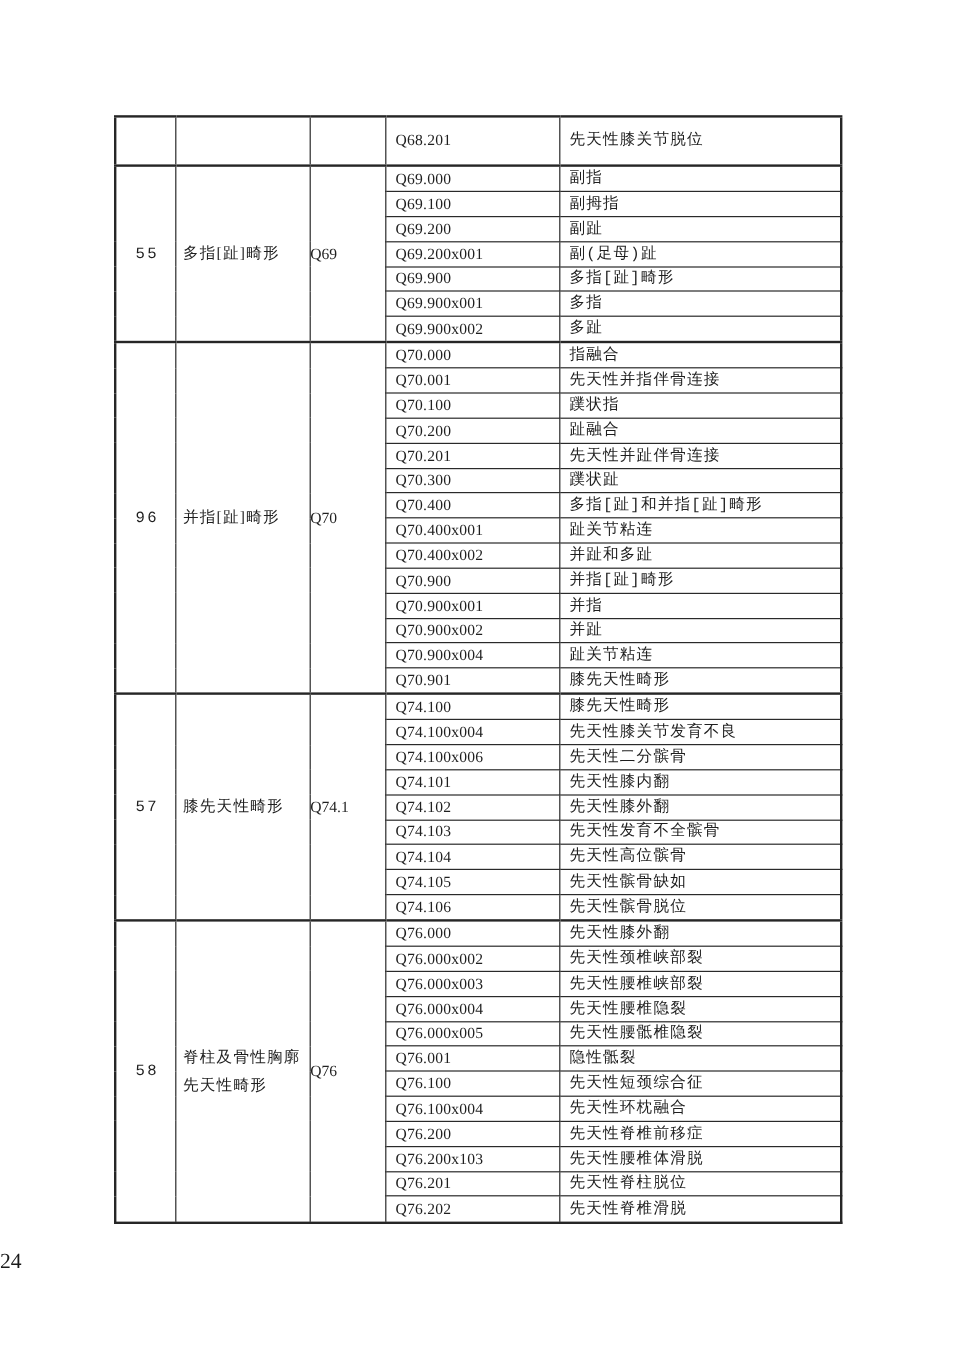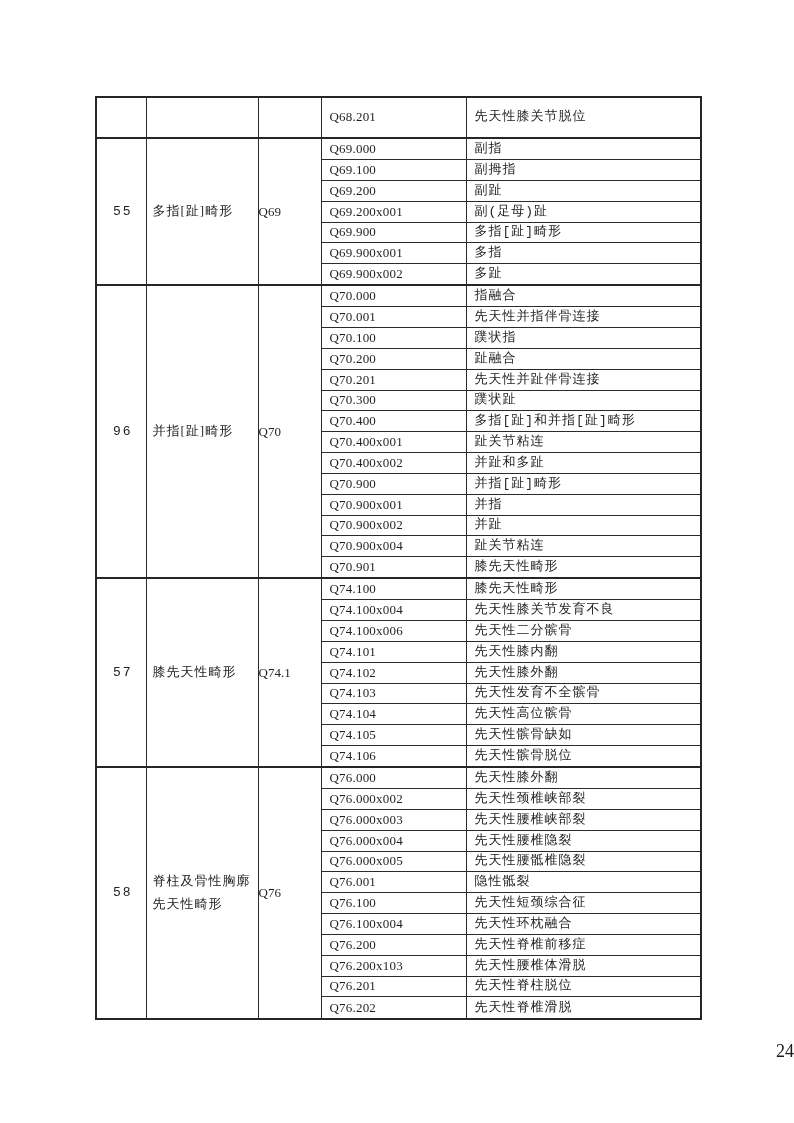--- a/index.html
+++ b/index.html
@@ -33,21 +33,21 @@
   td.no       { padding: 16px; letter-spacing: 2px; font-family: Liberation Mono, monospace; }
   td.category { white-space: normal; padding: 0 3px 0 6px; letter-spacing: 1px; line-height: 1.75; }
   td.code     { text-align: left; padding: 0; }
   td.sub      { letter-spacing: 0.2px; }
   td.desc     { letter-spacing: 1px; font-family: Liberation Mono, monospace; }
   tr.group-start td { border-top: 2px solid #262626; }
 
   .page-number {
     position: absolute;
     left: 0; right: 0; top: 1041px;
-    text-align: right;
+    text-align: left;
     font-size: 18px;
     color: #1a1a1a;
   }
 </style>
 </head>
 <body>
 
 <div class="sheet">
 
   <table class="codes">

